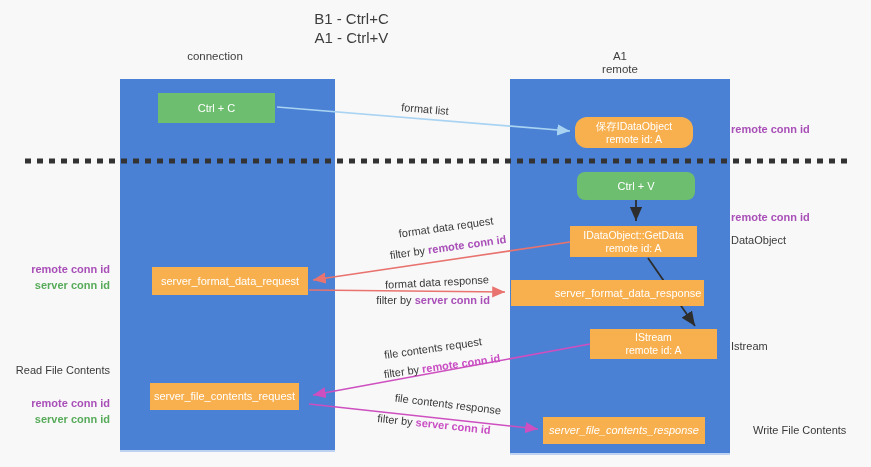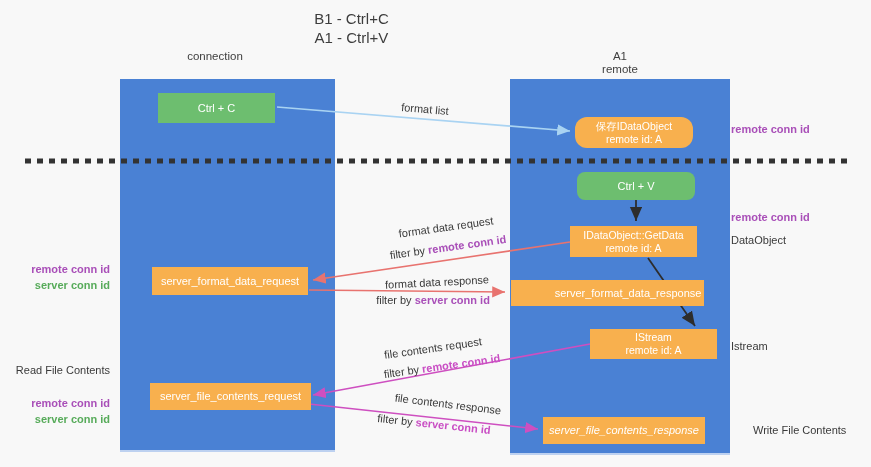--- a/index.html
+++ b/index.html
@@ -101,21 +101,21 @@
 
   <div class="abs node orange" style="left:511px;top:280px;width:152px;height:26px;padding-left:41px;">
     <div>server_format_data_response</div>
   </div>
 
   <div class="abs node orange" style="left:590px;top:329px;width:127px;height:30px;">
     <div class="l2">IStream</div>
     <div class="l2">remote id: A</div>
   </div>
 
-  <div class="abs node orange" style="left:150px;top:383px;width:161px;height:27px;">
+  <div class="abs node orange" style="left:150px;top:383px;width:149px;height:27px;">
     <div>server_file_contents_request</div>
   </div>
 
   <div class="abs node orange" style="left:543px;top:417px;width:162px;height:27px;font-style:italic;">
     <div>server_file_contents_response</div>
   </div>
 
   <div class="abs side-label lbl-purple" style="left:731px;top:123px;">remote conn id</div>
   <div class="abs side-label lbl-purple" style="left:731px;top:211px;">remote conn id</div>
   <div class="abs side-label" style="left:731px;top:234px;">DataObject</div>

